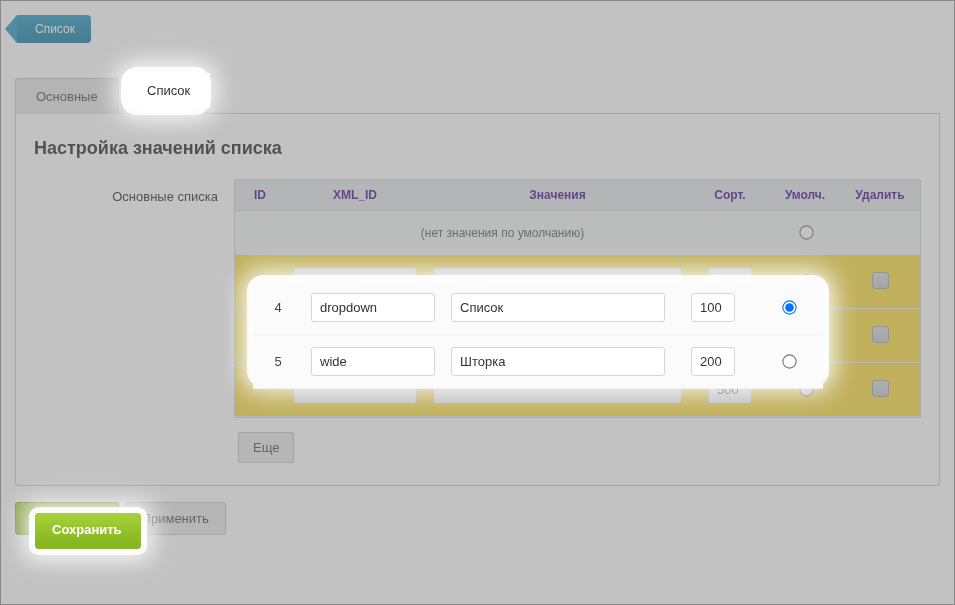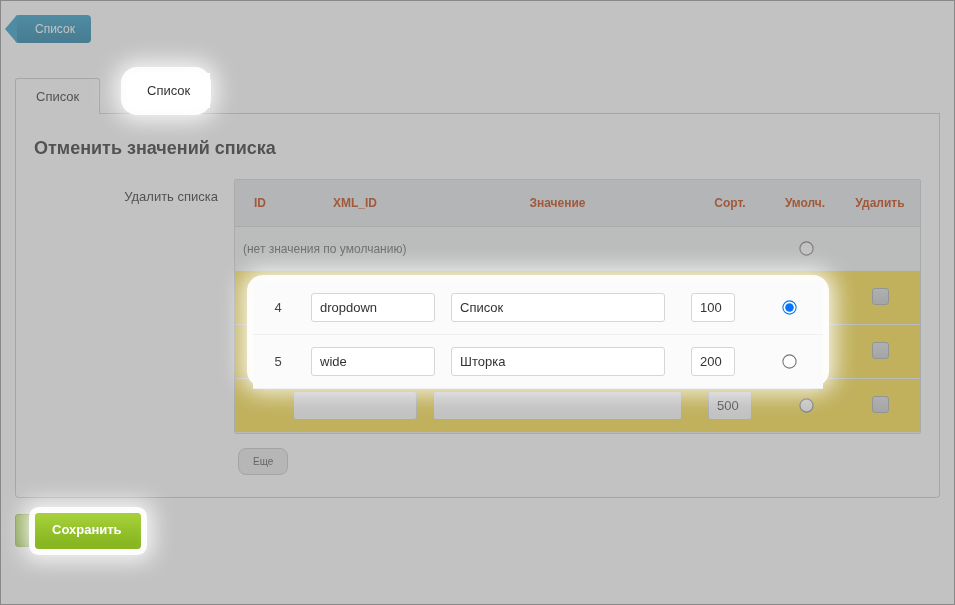--- a/index.html
+++ b/index.html
@@ -105,22 +105,22 @@
     border-radius: 2px;
   }
   table {
     width: 100%;
     border-collapse: collapse;
   }
   thead th {
     background: #e6e8ea;
     font-size: 12px;
     font-weight: 600;
-    color: #c2410c;
-    padding: 16px 8px;
+    color: #4c1d95;
+    padding: 8px 8px;
     text-align: center;
     border-bottom: 1px solid #d4d6d9;
   }
   tbody td {
     padding: 12px 8px;
     text-align: center;
     border-bottom: 1px solid #eef0f2;
     background: #fde047;
     vertical-align: middle;
     font-size: 13px;
@@ -155,23 +155,23 @@
     border-radius: 3px;
     background: linear-gradient(#dcdedf, #c8cacb);
     cursor: pointer;
   }
   .more-btn {
     margin: 14px 0 0 4px;
     display: inline-block;
     padding: 7px 14px;
     background: #e9eaeb;
     border: 1px solid #c6c8ca;
-    border-radius: 8px;
+    border-radius: 2px;
     color: #555;
-    font-size: 10px;
+    font-size: 13px;
     cursor: pointer;
   }
   .actions {
     margin-top: 16px;
     display: flex;
     gap: 6px;
   }
   .btn {
     padding: 8px 16px;
     border-radius: 3px;
@@ -243,55 +243,58 @@
 <body>
 
 <div class="frame">
   <div class="content">
 
     <div class="back-btn">
       <span>Список</span>
     </div>
 
     <div class="tabs">
+      <div class="tab">
+        <span>Основные</span>
+      </div>
       <div class="tab active">
         <span>Список</span>
       </div>
     </div>
 
     <div class="panel">
-      <h2 class="page-title">Отменить значений списка</h2>
+      <h2 class="page-title">Настройка значений списка</h2>
 
       <div class="form-row">
-        <div class="side-label">Удалить списка</div>
+        <div class="side-label">Основные списка</div>
 
         <div style="flex:1;">
           <div class="table-wrap">
             <table>
               <colgroup>
                 <col class="col-id">
                   <col class="col-xml">
                   <col class="col-val">
                 <col class="col-sort">
                   <col class="col-def">
                   <col class="col-del">
               </colgroup>
               <thead>
                 <tr>
                   <th>ID</th>
                   <th>XML_ID</th>
-                  <th>Значение</th>
+                  <th>Значения</th>
                   <th>Сорт.</th>
                   <th>Умолч.</th>
                   <th>Удалить</th>
                 </tr>
               </thead>
               <tbody>
                 <tr class="default-row">
-                  <td colspan="4" style="text-align:left;">(нет значения по умолчанию)</td>
+                  <td colspan="4" style="text-align:center;">(нет значения по умолчанию)</td>
                   <td><input type="radio" name="def" style=""></td>
                   <td></td>
                 </tr>
                 <tr>
                   <td>4</td>
                   <td><input type="text" value="dropdown" style=""></td>
                   <td><input type="text" value="Список" style=""></td>
                   <td><input type="text" class="sort-input" value="100" style=""></td>
                   <td><input type="radio" name="def" checked="" style=""></td>
                   <td><span class="del-chk"></span></td>
@@ -318,20 +321,23 @@
           <div class="more-btn">
             <span>Еще</span>
           </div>
         </div>
       </div>
     </div>
 
     <div class="actions">
       <div class="btn primary">
         <span>Сохранить</span>
+      </div>
+      <div class="btn secondary">
+        <span>Применить</span>
       </div>
     </div>
 
   </div>
 
   <div class="overlay"></div>
 
   <div class="cutout cutout-tab"></div>
   <div class="cutout cutout-rows"></div>
   <div class="cutout cutout-save"></div>

